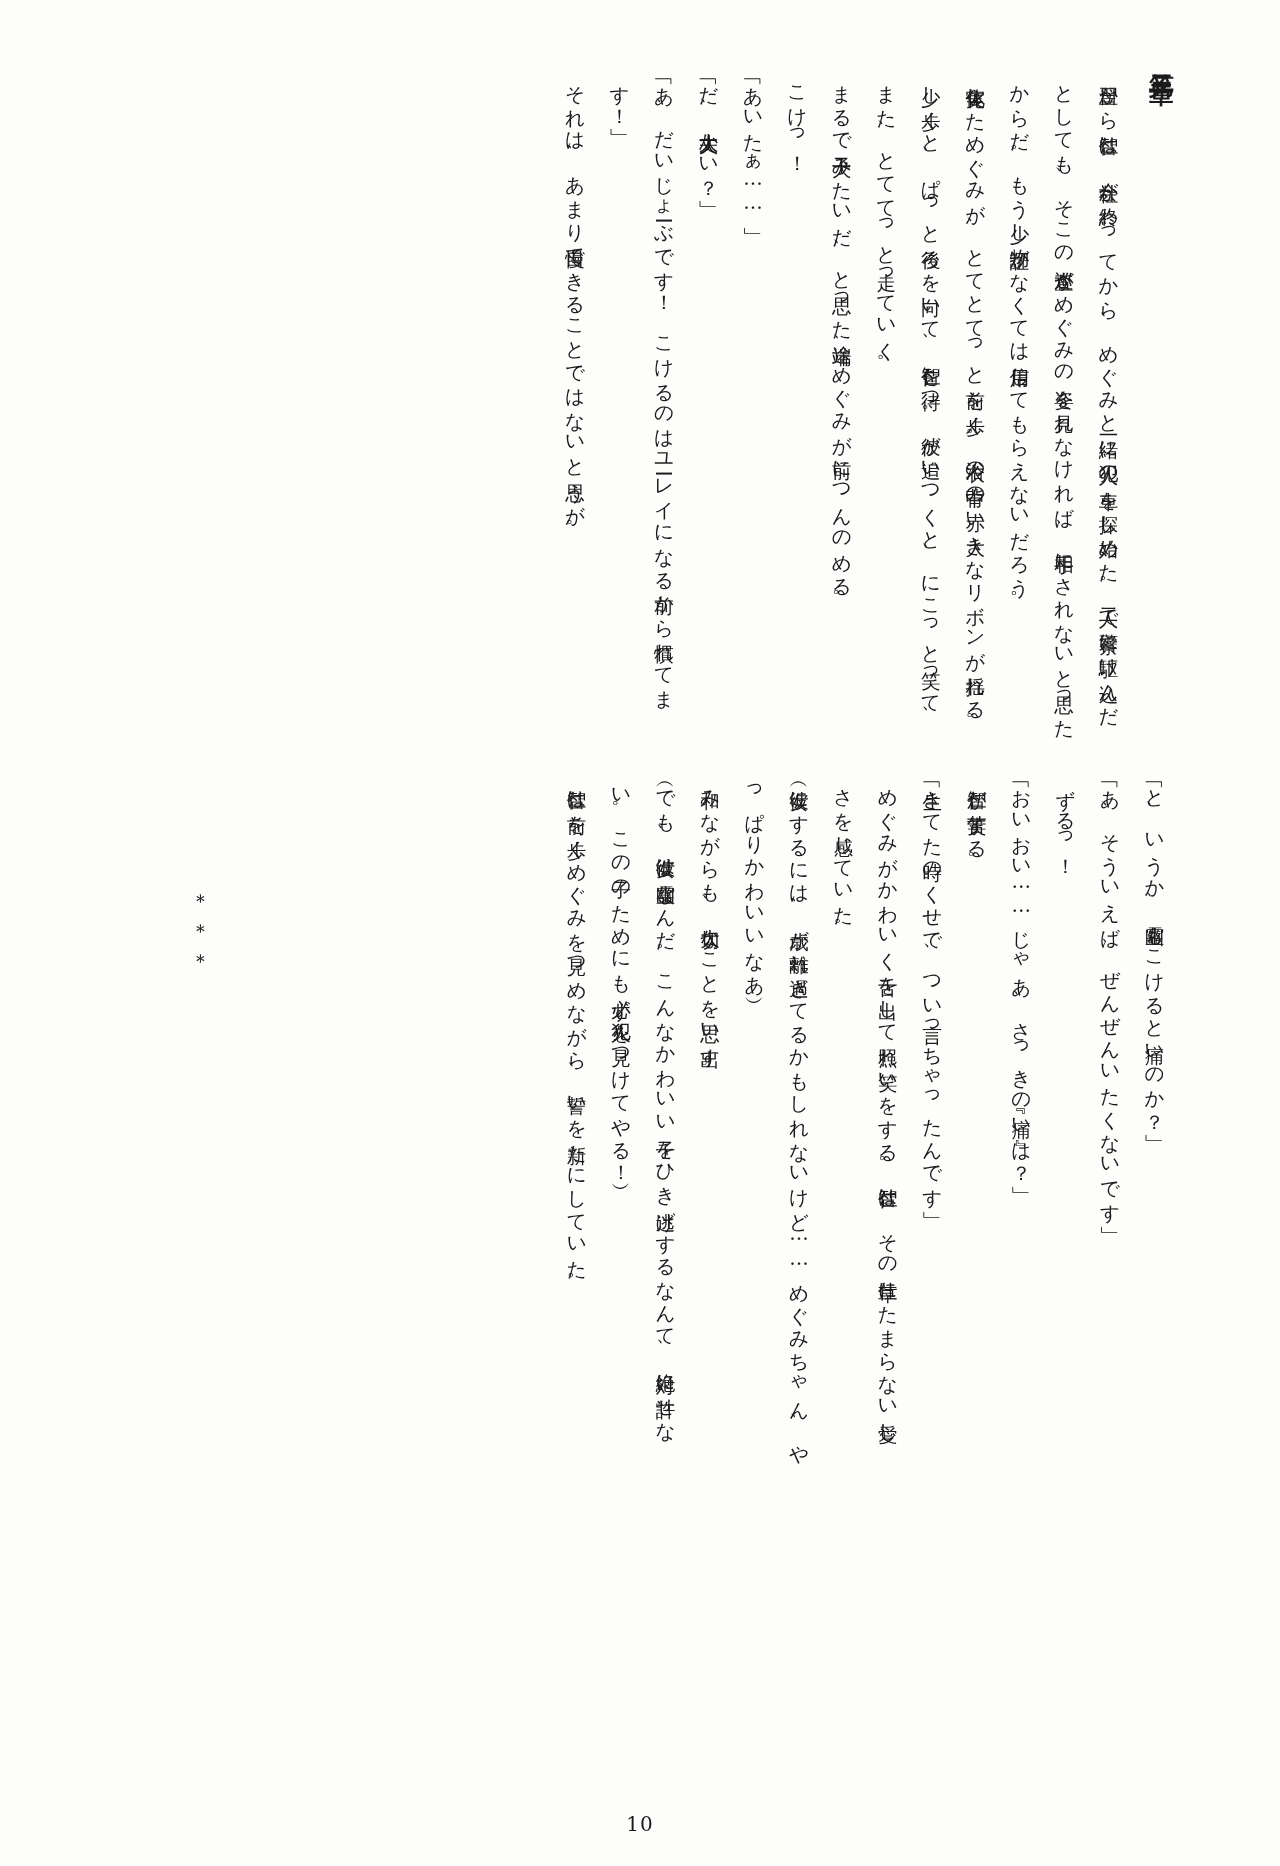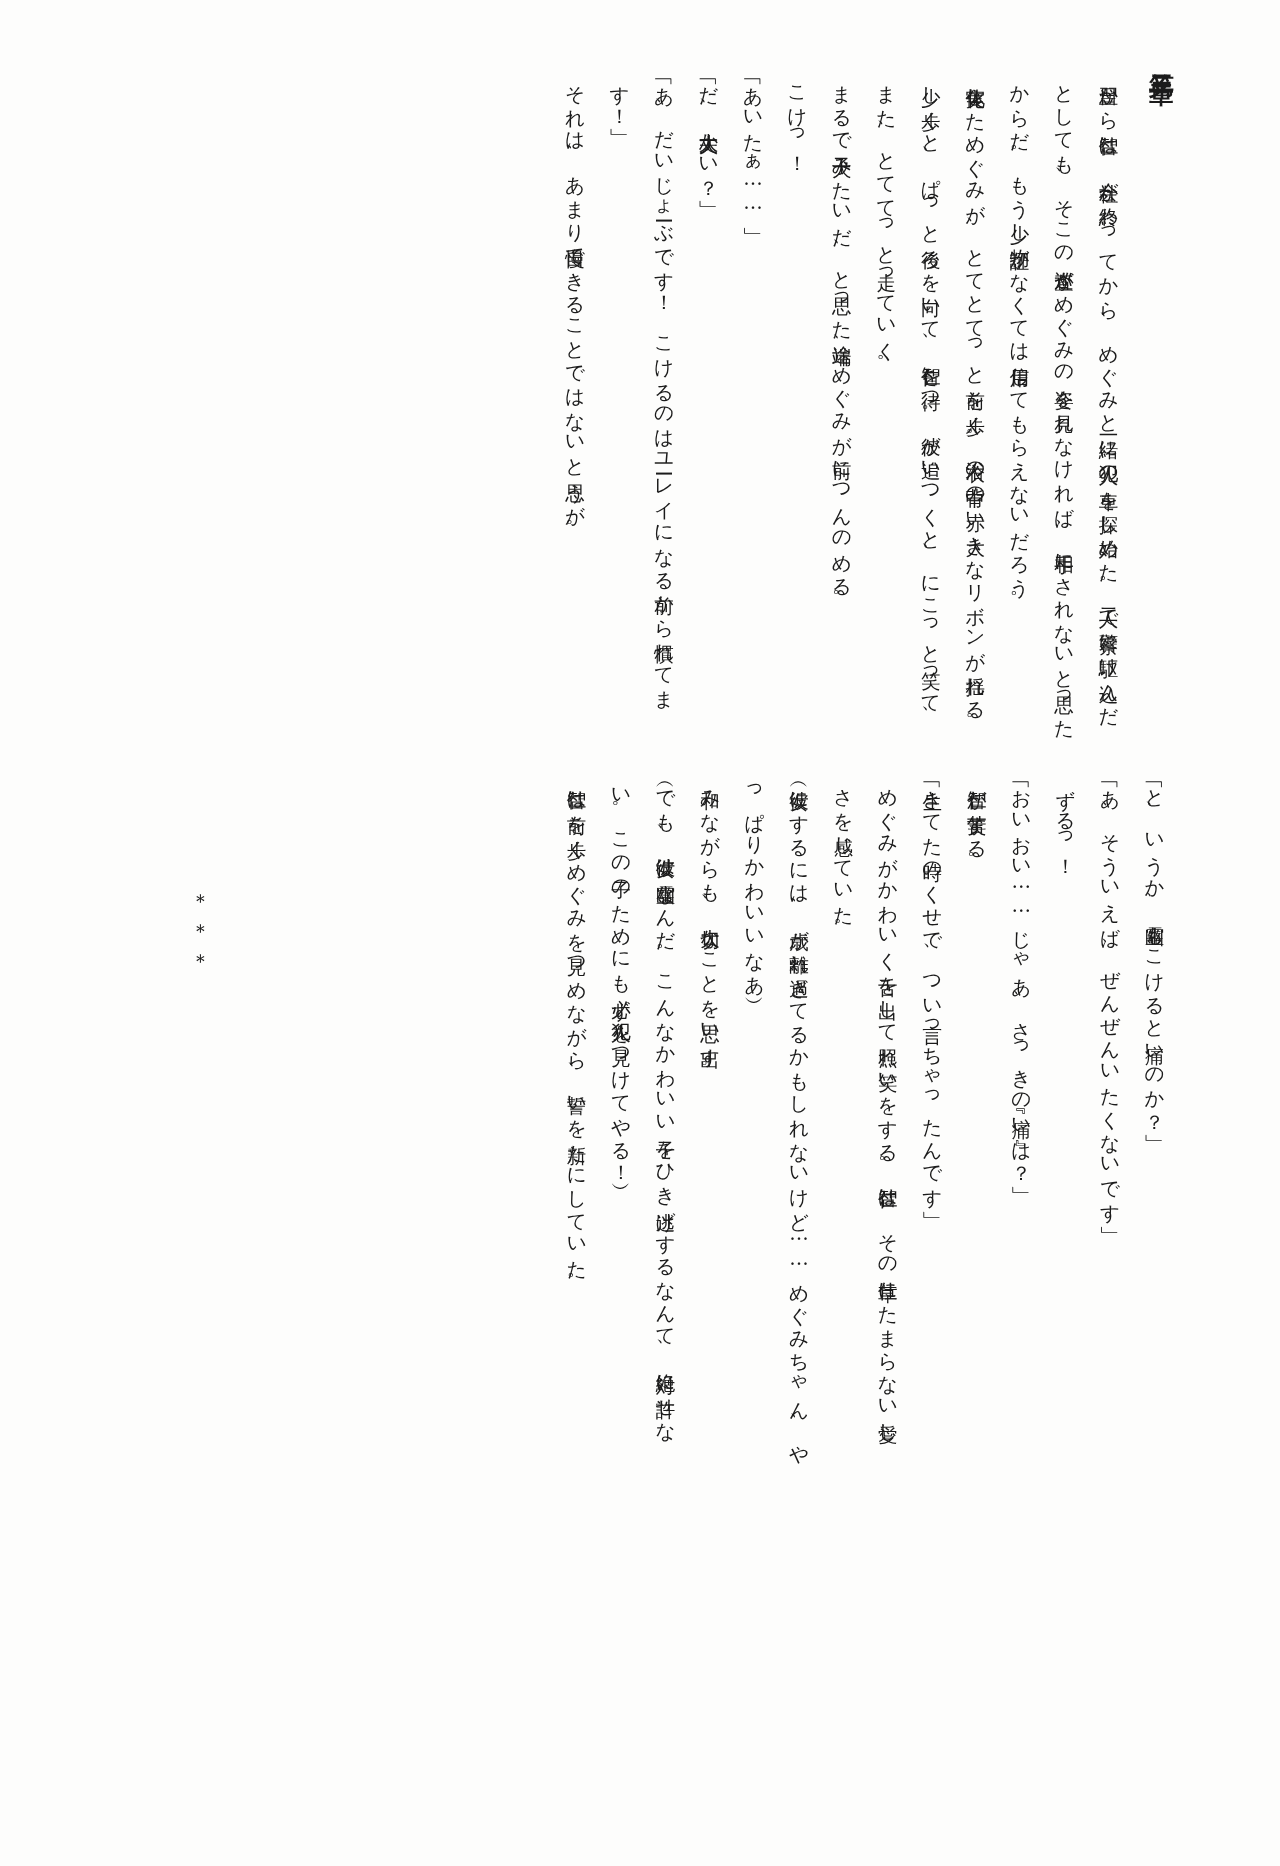--- a/index.html
+++ b/index.html
@@ -112,14 +112,15 @@
 智仁が苦笑する。
 「生きてた時のくせで、つい言っちゃったんです」
 めぐみがかわいく舌を出して照れ笑いをする。智仁は、その仕草にたまらない愛しさを感じていた。
 （彼女にするには、歳が離れ過ぎてるかもしれないけど……めぐみちゃん、やっぱりかわいいなあ）
 和みながらも、大切なことを思い出す。
 （でも、彼女は幽霊なんだ。こんなかわいい子をひき逃げするなんて、絶対に許せない。この子のためにも必ず犯人を見つけてやる！）
 智仁は前を歩くめぐみを見つめながら、誓いを新たにしていた。</div>
 
   <div class="scene-break" style="left:175px; top:880px;">＊ ＊ ＊</div>
 
+  <div id="page-number">10</div>
 
 </div>
 
 </body></html>

